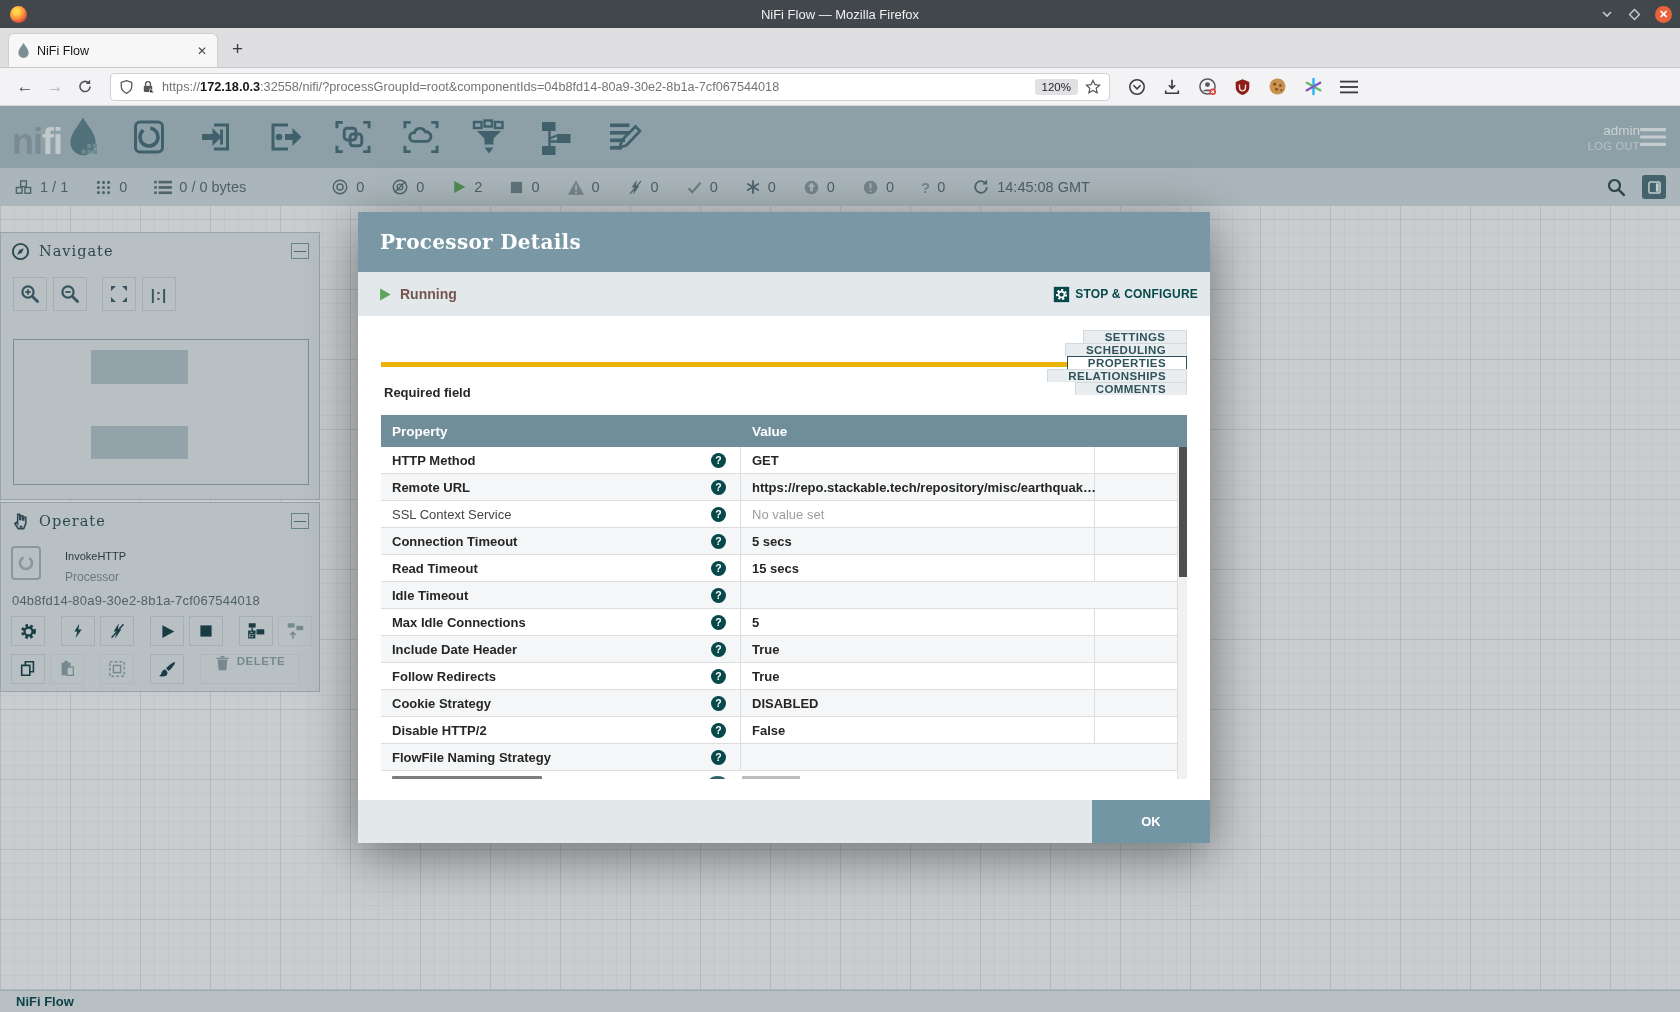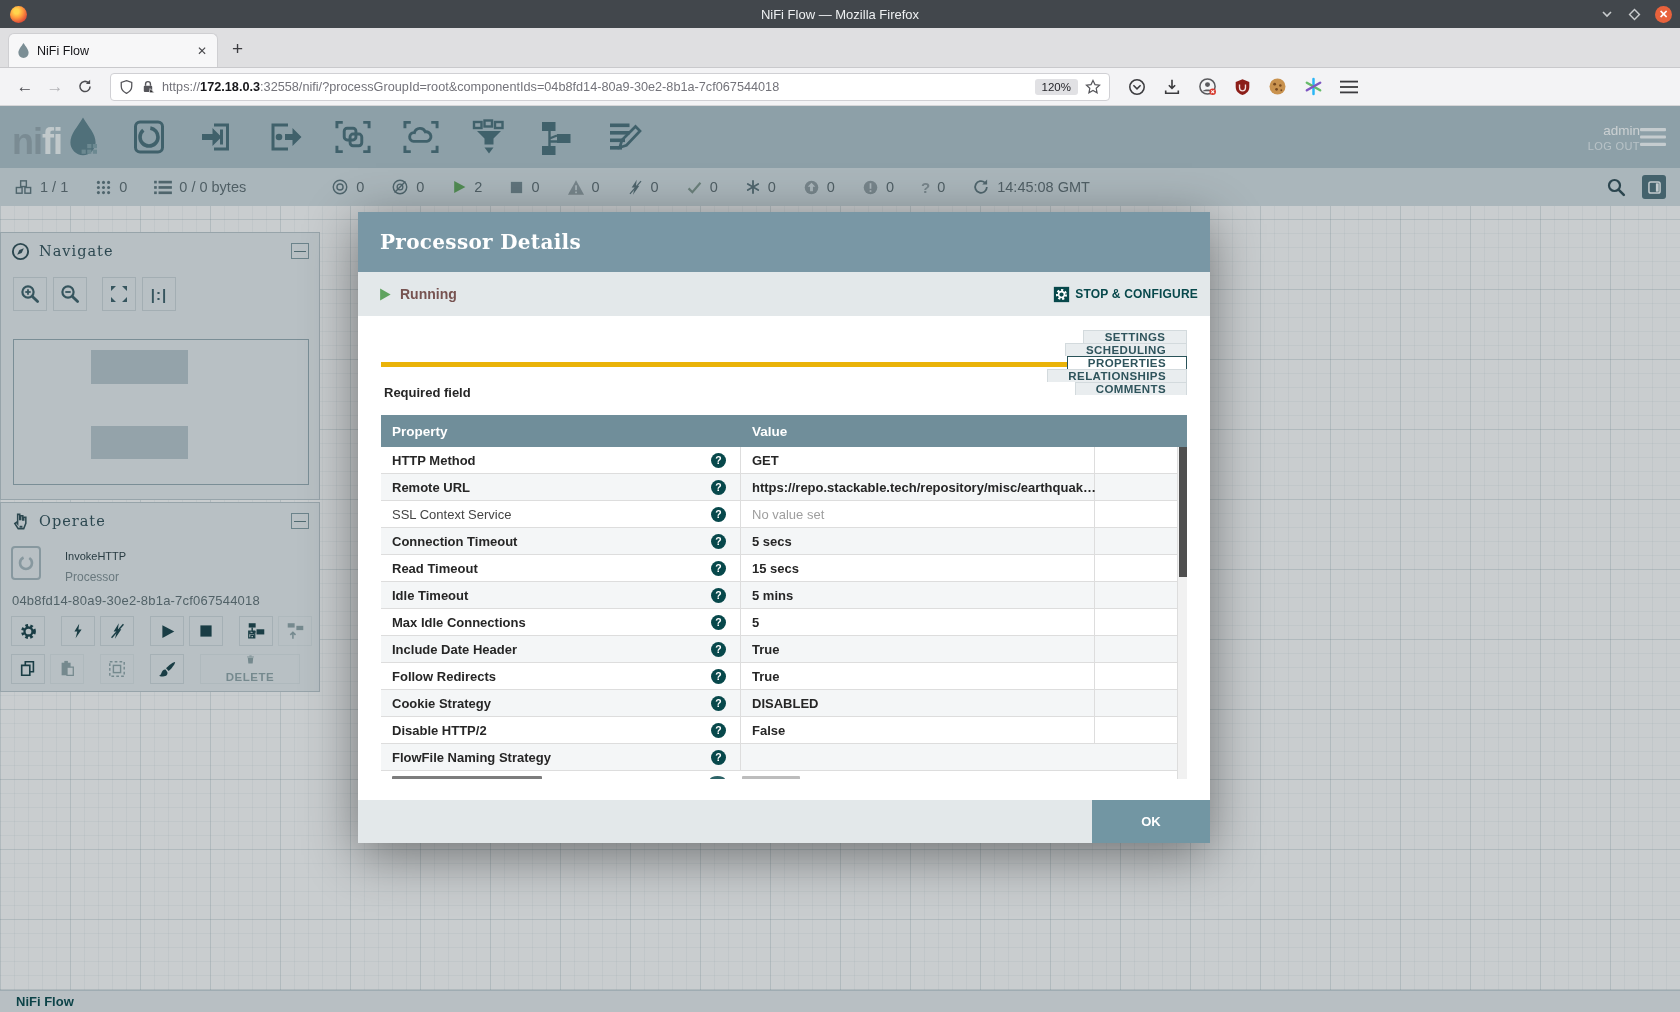--- a/index.html
+++ b/index.html
@@ -80,22 +80,22 @@
   .op-card-ico { position:absolute; left:10px; top:43px; width:30px; height:34px; border:2px solid #9fb2b9;
                  border-radius:4px; color:#9fb2b9; display:flex; align-items:center; justify-content:center; }
   .op-name { position:absolute; left:64px; top:47px; font-size:11px; color:#2f444b; }
   .op-type { position:absolute; left:64px; top:67px; font-size:12px; color:#7b8c92; }
   .op-id { position:absolute; left:11px; top:90px; font-size:13px; color:#5f7177; letter-spacing:.2px; }
   .op-row { position:absolute; left:10px; display:flex; gap:5px; }
   .op-row1 { top:113px; } .op-row2 { top:151px; }
   .op-btn { width:34px; height:30px; border:1px solid #c3ced3; display:flex; align-items:center; justify-content:center; color:#1d464e; }
   .op-btn.gap { margin-left:11px; }
   .faded { opacity:.42; }
-  .del-btn { width:100px; height:30px; border:1px solid #c3ced3; margin-left:11px; display:flex; align-items:center;
-             justify-content:center; gap:7px; color:#1d464e; font-size:11.5px; font-weight:700; letter-spacing:.5px;flex-direction:column; }
+  .del-btn { width:100px; height:30px; border:1px solid #c3ced3; margin-left:11px; display:flex; 
+             justify-content:center; gap:7px; color:#1d464e; font-size:11.5px; font-weight:700; letter-spacing:.5px; }
 
   .page-footer { position:absolute; left:0; right:0; bottom:0; height:22px; background:#d9e1e4; border-top:1px solid #bccad0;
                  display:flex; align-items:center; padding-left:16px; }
   .crumb { font-size:13px; font-weight:700; color:#0e4d52; }
 
   
   .dialog { position:absolute; left:358px; top:106px; width:852px; height:631px; background:#fff; z-index:60;
             box-shadow:0 12px 50px rgba(0,0,0,.45); }
   .dlg-header { height:60px; background:#7997a5; display:flex; align-items:center; padding-left:22px; }
   .dlg-title { font-family:"DejaVu Serif", serif; font-weight:700; font-size:20px; color:#fff; letter-spacing:.3px; }
@@ -694,23 +694,20 @@
             <div class="tc-val">
               <span class="pval">15 secs</span>
             </div>
             <div class="tc-extra"></div>
           </div>
         <div class="trow">
             <div class="tc-prop">
               <span class="pname">Idle Timeout</span>
               <span class="qicon">?</span>
             </div>
-            <div class="tc-val">
-              <span class="pval">5 mins</span>
-            </div>
             <div class="tc-extra"></div>
           </div>
         <div class="trow">
             <div class="tc-prop">
               <span class="pname">Max Idle Connections</span>
               <span class="qicon">?</span>
             </div>
             <div class="tc-val">
               <span class="pval">5</span>
             </div>

